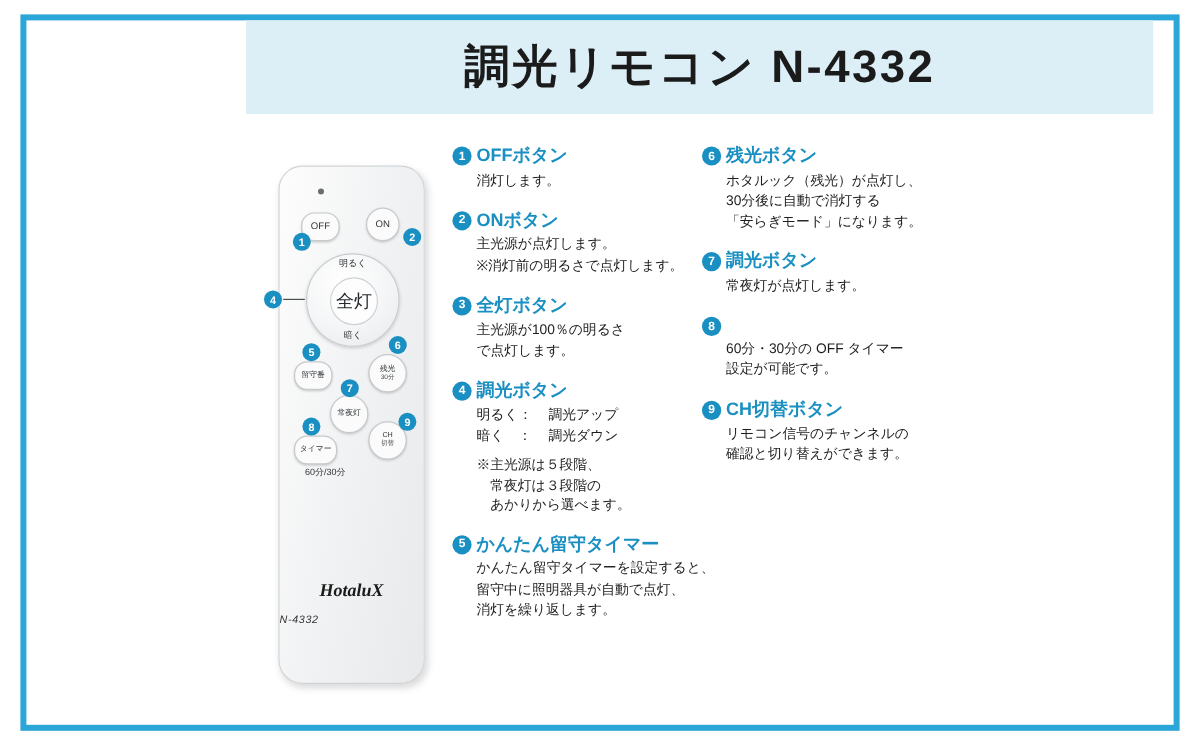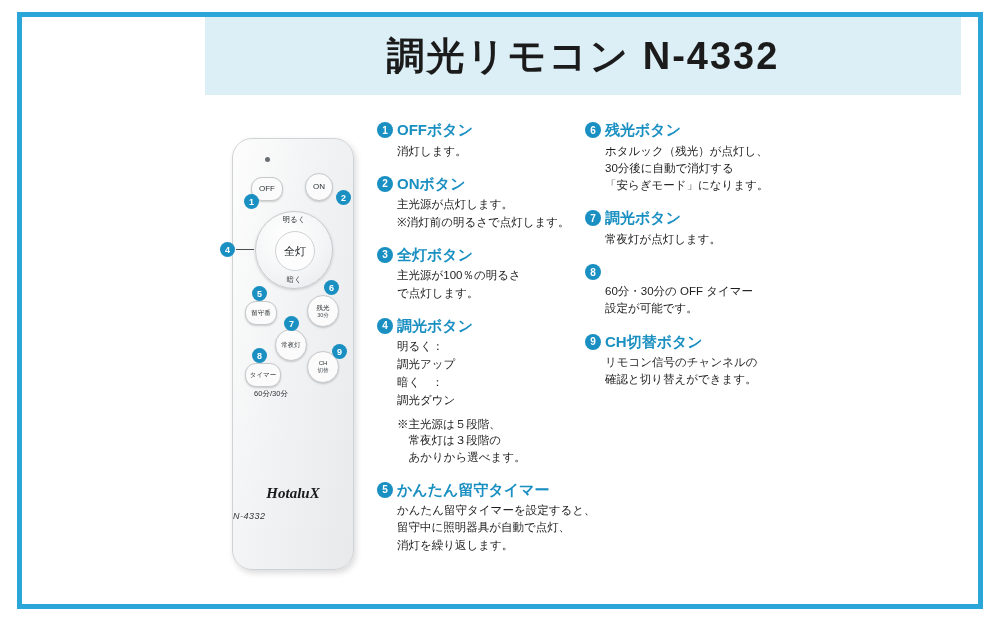--- a/index.html
+++ b/index.html
@@ -106,21 +106,21 @@
   .dial-center {
     position: absolute;
     left: 19px; top: 19px;
     width: 38px; height: 38px;
     border-radius: 50%;
     background: #fdfdfd;
     border: 1px solid #cfd2d5;
     display: flex;
     align-items: center;
     justify-content: center;
-    font-size: 11px;
+    font-size: 15px;
     color: #24292c;
   }
   .dial-label {
     position: absolute;
     left: 0;
     width: 76px;
     text-align: center;
     font-size: 7.5px;
     color: #2f3437;
   }
@@ -233,21 +233,21 @@
     line-height: 1.5;
     white-space: pre-line;
   }
   .body-text.tight { line-height: 1.45; }
   .dim-table {
     margin-left: 20px;
     font-size: 11.5px;
     color: #1d1d1d;
     line-height: 1.55;
   }
-  .dim-row { display: flex; flex-direction: column; }
+  .dim-row { display: flex; }
   .dim-key { width: 48px; }
   .dim-sep { width: 12px; }
 </style>
 </head>
 <body>
 
 <div class="page">
   <div class="frame"></div>
 
   <div class="title-band"></div>

